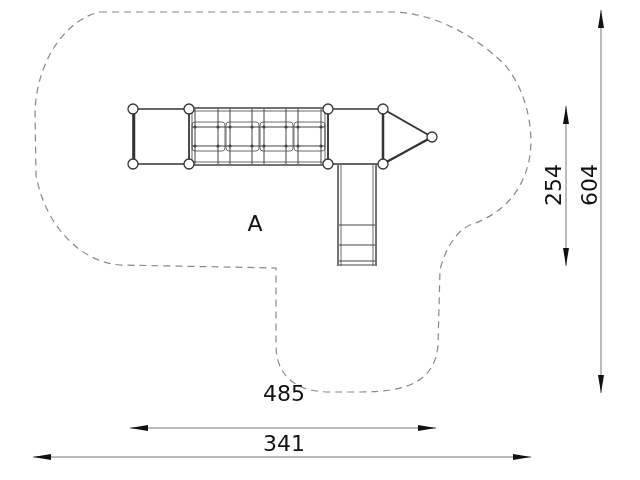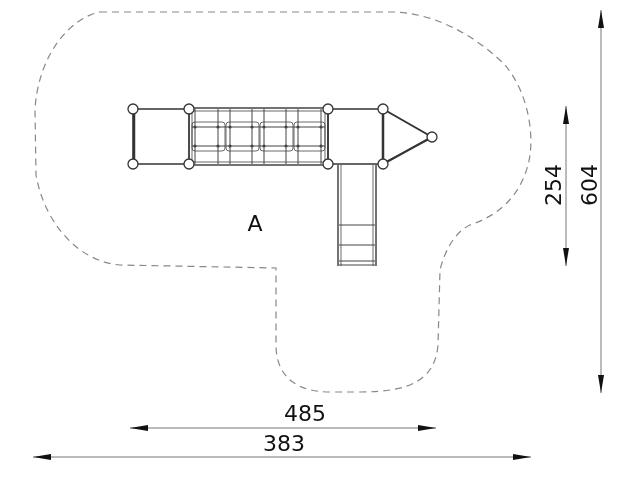--- a/index.html
+++ b/index.html
@@ -113,17 +113,17 @@
   </g>
   <g>
     <line x1="601" y1="10" x2="601" y2="393" stroke="#777" stroke-width="1"></line>
     <polygon points="601,10 598,28 604,28" fill="#111"></polygon>
     <polygon points="601,393 598,375 604,375" fill="#111"></polygon>
   </g>
 </svg>
 
 <div class="zone-label" style="left:255px; top:223px;">A</div>
 
-<div class="dim-label h" style="left:284px; top:403px;margin-left:21px;">485</div>
-<div class="dim-label h" style="left:284px; top:433px;">383</div>
+<div class="dim-label h" style="left:284px; top:383px;">485</div>
+<div class="dim-label h" style="left:284px; top:433px;">341</div>
 
 <div class="dim-label v" style="left:554px; top:185px;">254</div>
 <div class="dim-label v" style="left:590px; top:185px;">604</div>
 
 </body></html>

